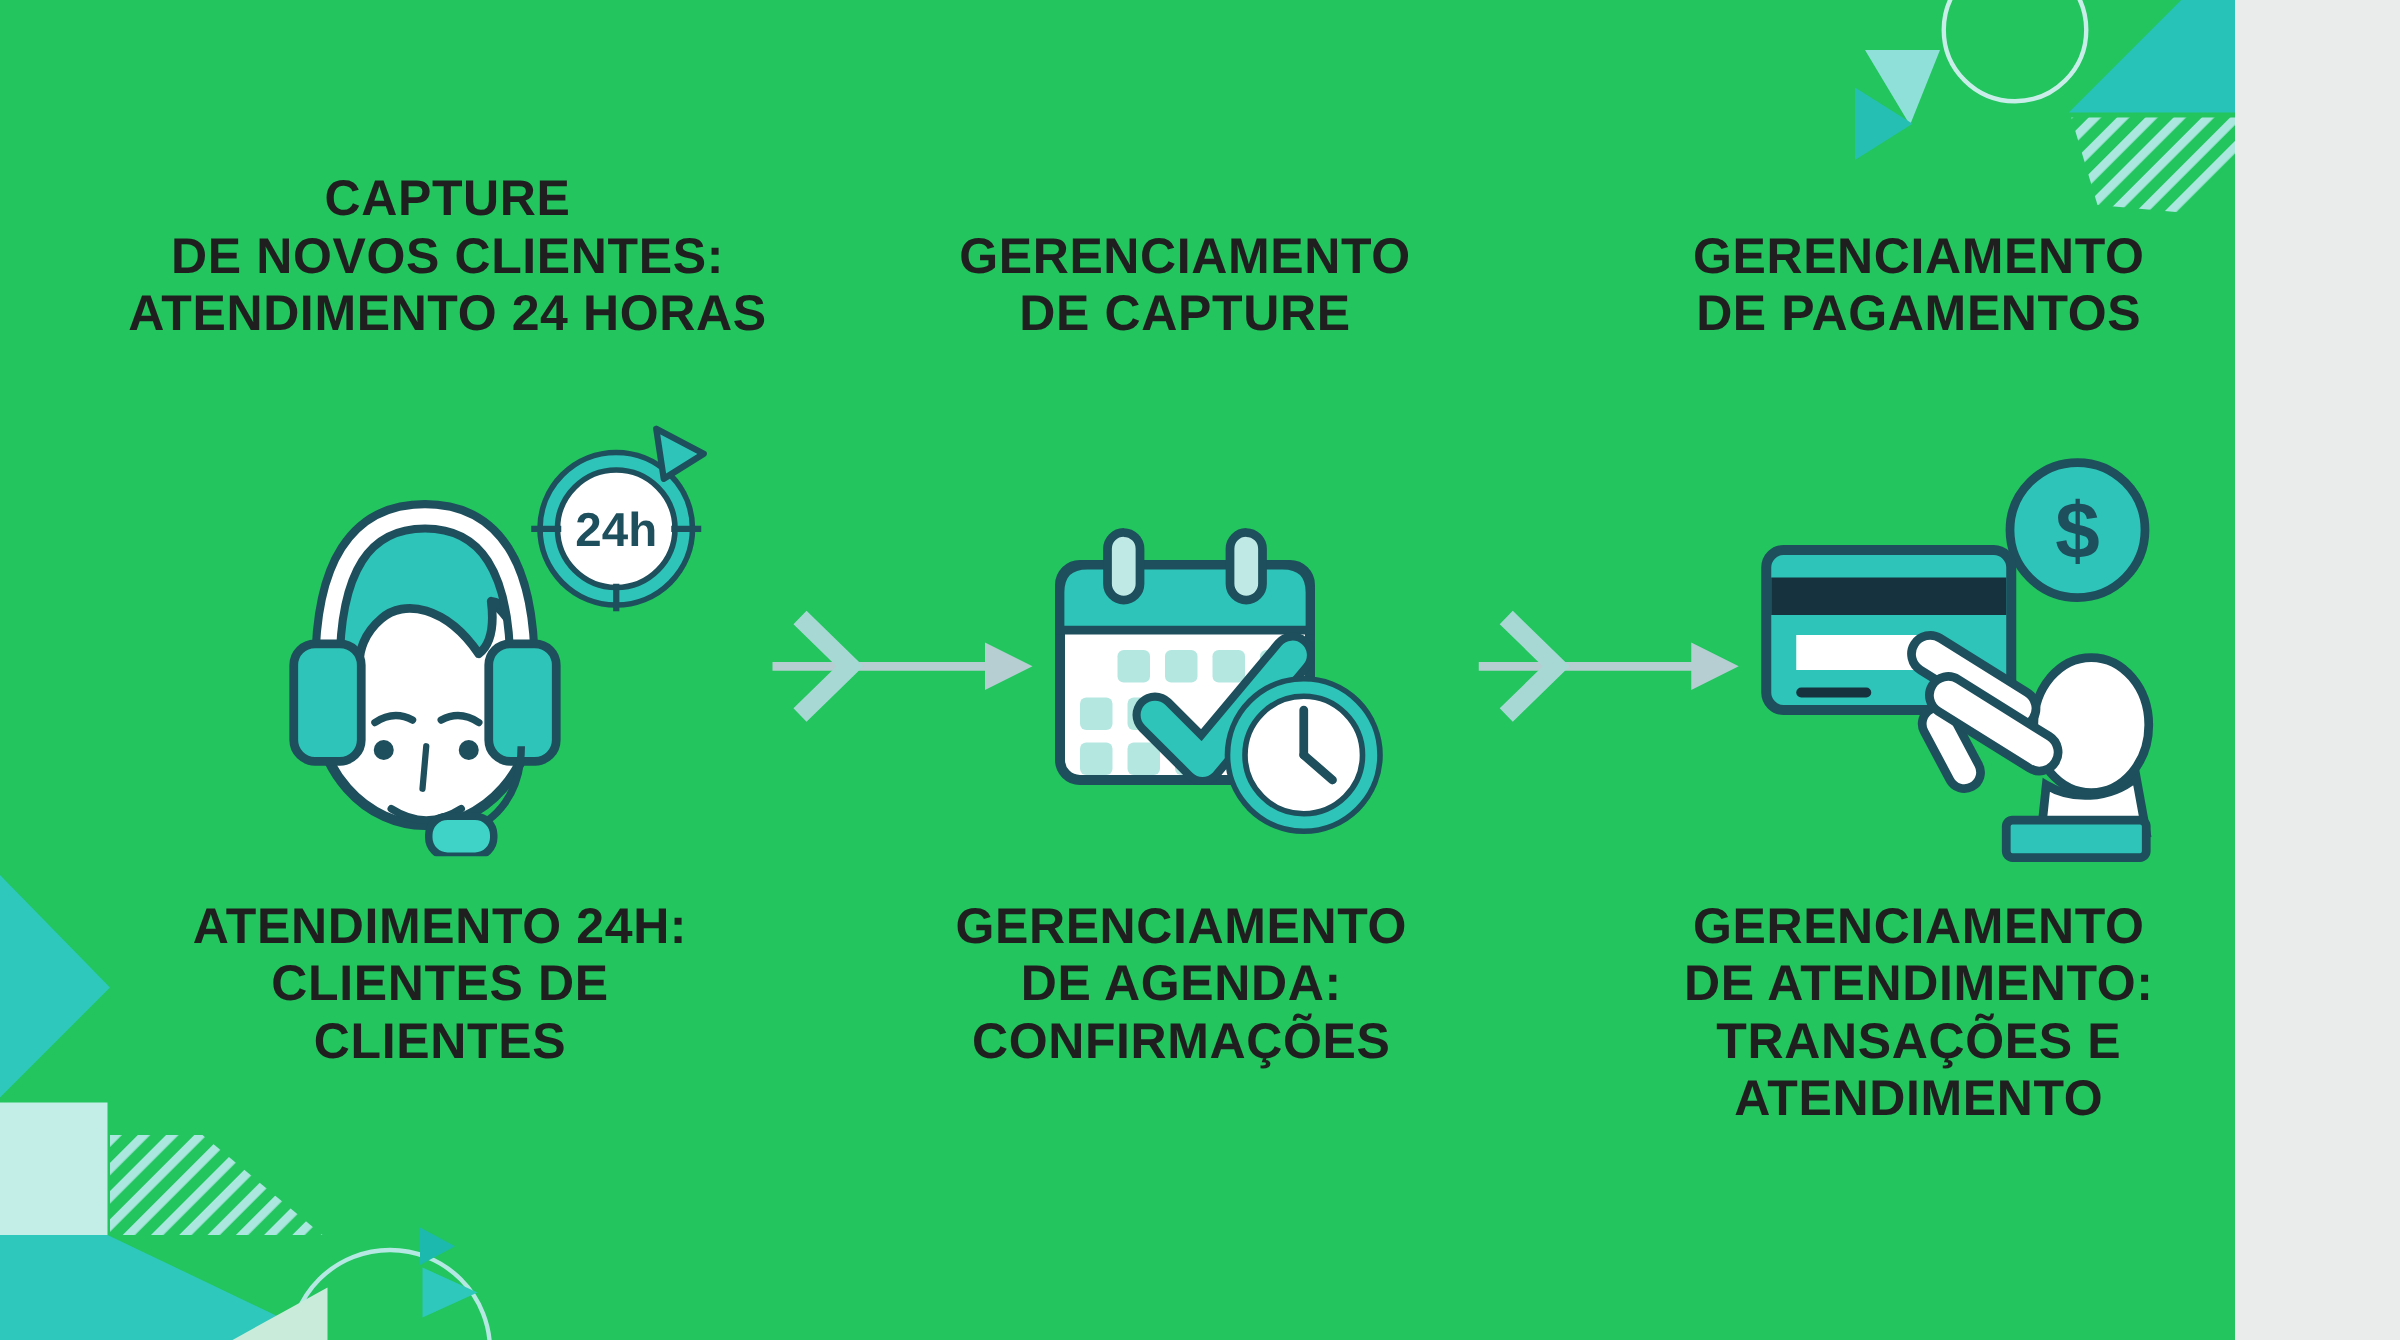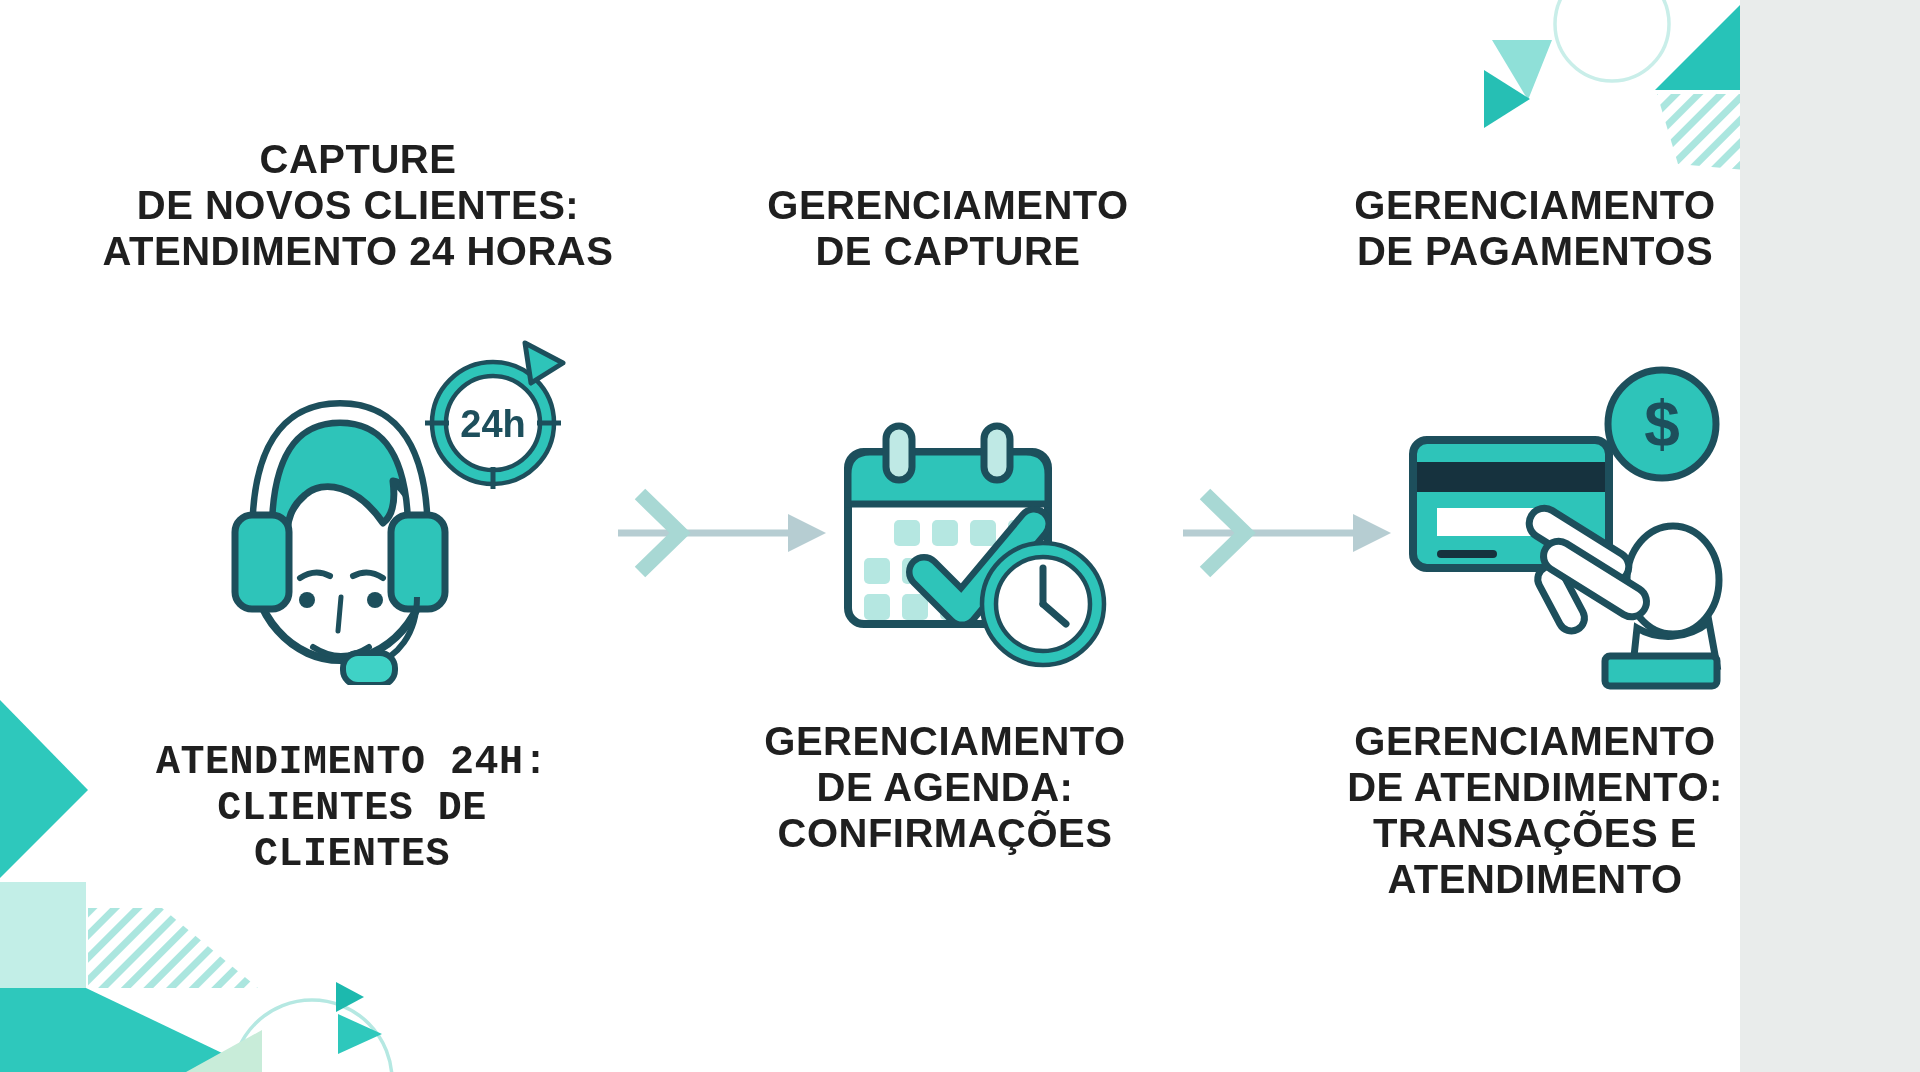--- a/index.html
+++ b/index.html
@@ -1,31 +1,32 @@
 <!DOCTYPE html>
 <html><head>
 <meta charset="utf-8">
 <style>
   html,body{margin:0;padding:0;}
   body{font-family:"Liberation Sans", sans-serif; background:#e9eceb;}
   .canvas{
     position:relative; width:1740px; height:1072px; overflow:hidden;
-    background:#ffffff;
+    background:#22c55e;
+    padding-left:48px;
   }
   .layer{position:absolute; left:0; top:0; width:1920px; height:1072px;}
   .deco{z-index:0;}
   .step-title, .step-caption{
     position:absolute; width:560px; text-align:center;
     color:#1f1f1f; font-weight:700; font-size:40px; line-height:46px;
     letter-spacing:.5px; z-index:2;
   }
   .t1{left:78px;  top:136px;}
   .t2{left:668px; top:182px;}
   .t3{left:1255px;top:182px;}
-  .c1{left:72px;  top:740px;font-family:Liberation Mono, monospace;}
+  .c1{left:72px;  top:718px;}
   .c2{left:665px; top:718px;}
   .c3{left:1255px;top:718px;}
   .icon-svg{position:absolute; z-index:2;}
   #icon-agent{left:155px; top:335px;}
   #icon-calendar{left:838px; top:412px;}
   #icon-payment{left:1405px; top:312px;}
   #arrow-1{left:600px; top:488px;}
   #arrow-2{left:1165px; top:488px;}
   .badge-text{font-family:"Liberation Sans", sans-serif; font-weight:700;}
 </style>

